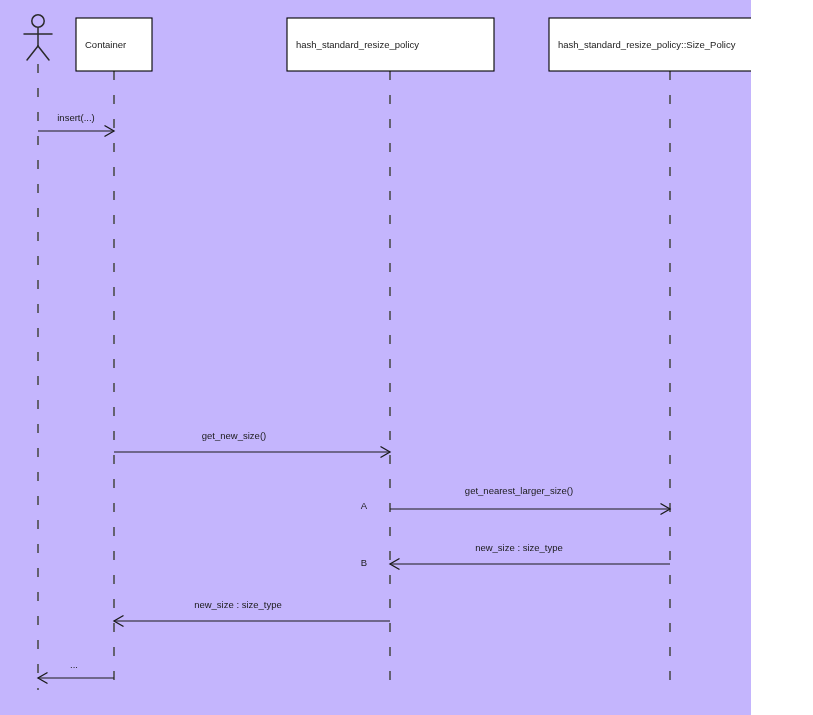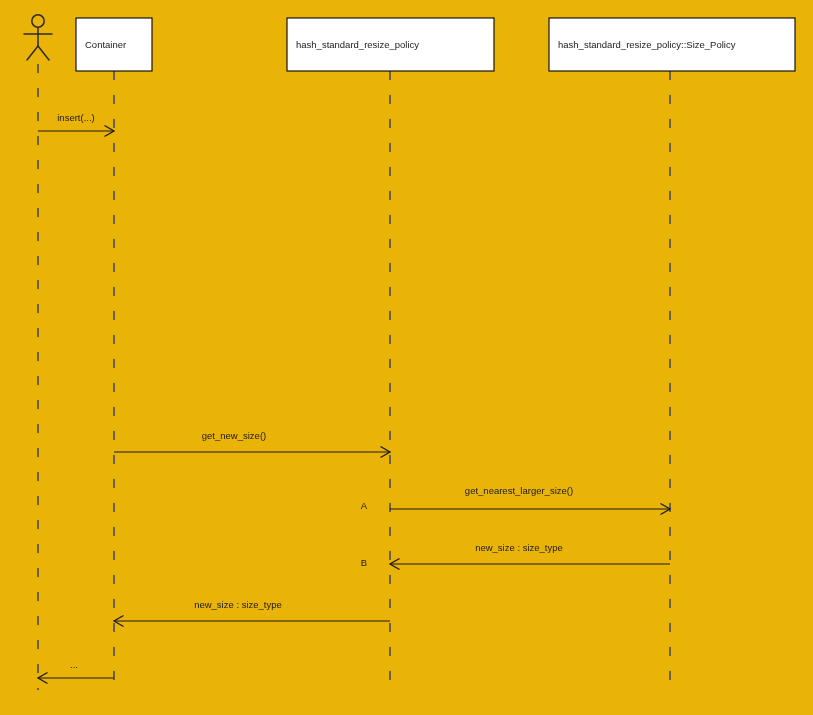--- a/index.html
+++ b/index.html
@@ -7,23 +7,23 @@
     margin: 0;
     padding: 0;
     background: #ffffff;
   }
   body {
     font-family: "Liberation Sans", sans-serif;
     color: #000000;
   }
   #diagram-root {
     position: relative;
-    width: 813px;
+    width: 751px;
     height: 715px;
-    background: #eab308;
+    background: #c4b5fd;
     overflow: hidden;
   }
   #diagram-svg {
     position: absolute;
     left: 0;
     top: 0;
     width: 813px;
     height: 715px;
     display: block;
   }

